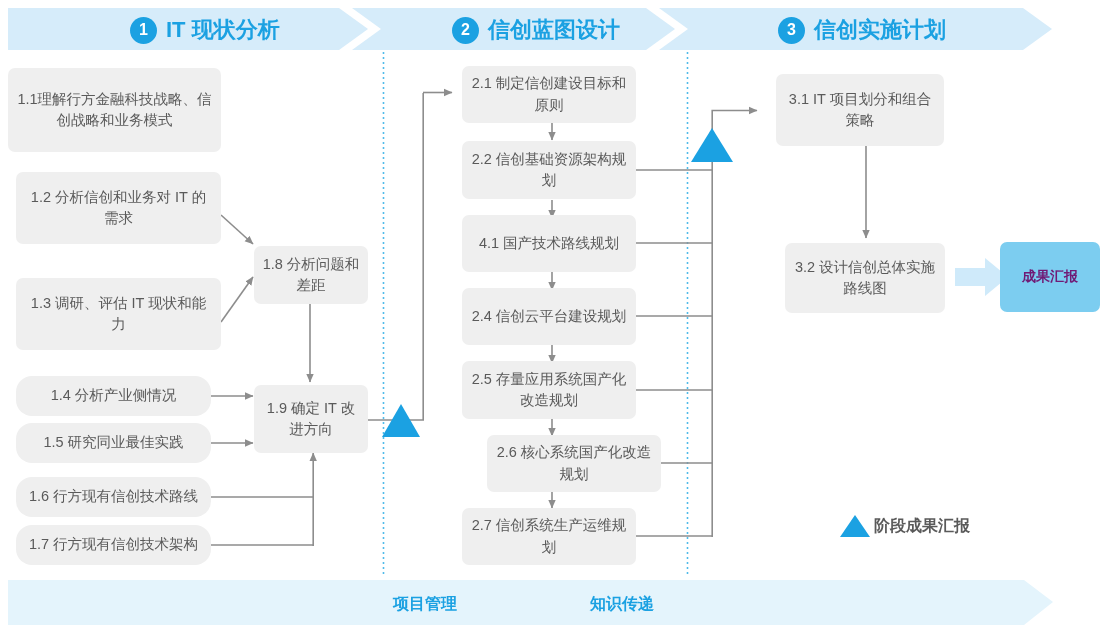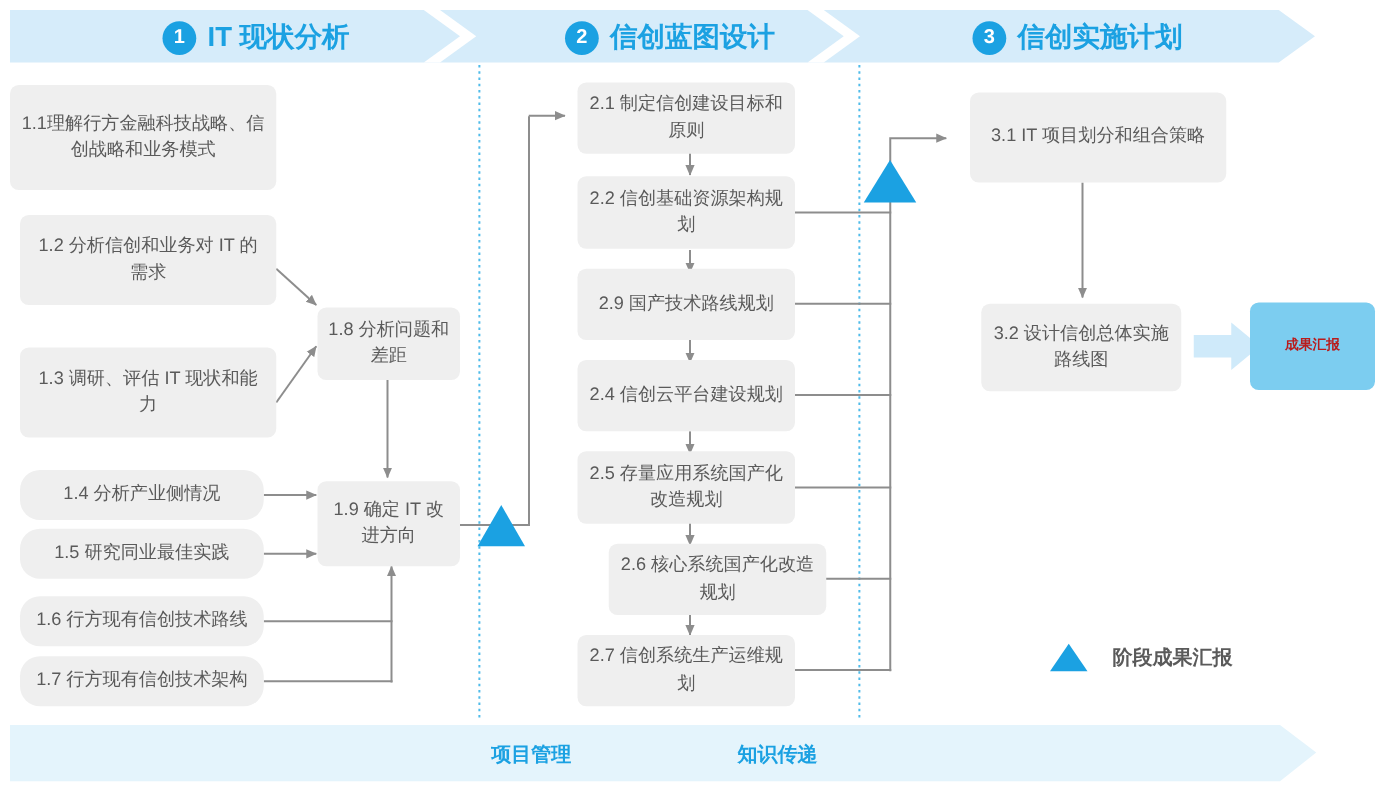--- a/index.html
+++ b/index.html
@@ -12,24 +12,24 @@
   .phase-num{width:27px;height:27px;border-radius:50%;background:#1ba1e2;
              color:#ffffff;font-size:16px;font-weight:bold;display:flex;
              align-items:center;justify-content:center;line-height:1;}
   .phase-text{color:#1ba1e2;font-size:22px;font-weight:bold;white-space:nowrap;}
 
   .node{position:absolute;background:#efefef;border-radius:7px;
         display:flex;align-items:center;justify-content:center;text-align:center;
         color:#5a5a5a;font-size:14.5px;line-height:1.45;box-sizing:border-box;
         padding:4px 8px;}
   .node.pill{border-radius:16px;}
-  .node.result{background:#7ccdf0;color:#b91c1c;font-weight:bold;border-radius:7px;
-               font-size:11px;line-height:1.4;}
+  .node.result{background:#7ccdf0;color:#701a75;font-weight:bold;border-radius:7px;
+               font-size:14px;line-height:1.4;}
 
-  .legend{position:absolute;display:flex;align-items:center;gap:20px;text-align:right;}
+  .legend{position:absolute;display:flex;align-items:center;gap:4px;text-align:right;}
   .legend-tri{width:0;height:0;border-left:15px solid transparent;
               border-right:15px solid transparent;border-bottom:22px solid #1ba1e2;}
   .legend-text{color:#5a5a5a;font-size:16px;font-weight:bold;white-space:nowrap;}
 
   .bottom-text{position:absolute;color:#1ba1e2;font-size:16px;font-weight:bold;
                white-space:nowrap;}
 </style>
 </head>
 <body>
 
@@ -136,27 +136,27 @@
   <div class="node" style="left:16px;top:278px;width:205px;height:72px;">1.3 调研、评估 IT 现状和能力</div>
   <div class="node pill" style="left:16px;top:376px;width:195px;height:40px;">1.4 分析产业侧情况</div>
   <div class="node pill" style="left:16px;top:423px;width:195px;height:40px;">1.5 研究同业最佳实践</div>
   <div class="node pill" style="left:16px;top:477px;width:195px;height:40px;">1.6 行方现有信创技术路线</div>
   <div class="node pill" style="left:16px;top:525px;width:195px;height:40px;">1.7 行方现有信创技术架构</div>
   <div class="node" style="left:254px;top:222px;width:114px;height:58px;margin-top:24px;">1.8 分析问题和差距</div>
   <div class="node" style="left:254px;top:385px;width:114px;height:68px;">1.9 确定 IT 改进方向</div>
 
   <div class="node" style="left:462px;top:66px;width:174px;height:57px;">2.1 制定信创建设目标和原则</div>
   <div class="node" style="left:462px;top:141px;width:174px;height:58px;">2.2 信创基础资源架构规划</div>
-  <div class="node" style="left:462px;top:215px;width:174px;height:57px;">2.9 国产技术路线规划</div>
+  <div class="node" style="left:462px;top:215px;width:174px;height:57px;">4.1 国产技术路线规划</div>
   <div class="node" style="left:462px;top:288px;width:174px;height:57px;">2.4 信创云平台建设规划</div>
   <div class="node" style="left:462px;top:361px;width:174px;height:58px;">2.5 存量应用系统国产化改造规划</div>
   <div class="node" style="left:462px;top:435px;width:174px;height:57px;margin-left:25px;">2.6 核心系统国产化改造规划</div>
   <div class="node" style="left:462px;top:508px;width:174px;height:57px;">2.7 信创系统生产运维规划</div>
 
-  <div class="node" style="left:776px;top:74px;width:205px;height:72px;">3.1 IT 项目划分和组合策略</div>
+  <div class="node" style="left:776px;top:74px;width:168px;height:72px;">3.1 IT 项目划分和组合策略</div>
   <div class="node" style="left:759px;top:243px;width:160px;height:70px;margin-left:26px;">3.2 设计信创总体实施路线图</div>
   <div class="node result" style="left:1000px;top:242px;width:100px;height:70px;">成果汇报</div>
 
   <div class="legend" style="left:840px;top:515px;">
     <span class="legend-tri"></span>
     <span class="legend-text">阶段成果汇报</span>
   </div>
 
   <div class="bottom-text" style="left:393px;top:594px;">项目管理</div>
   <div class="bottom-text" style="left:590px;top:594px;">知识传递</div>

